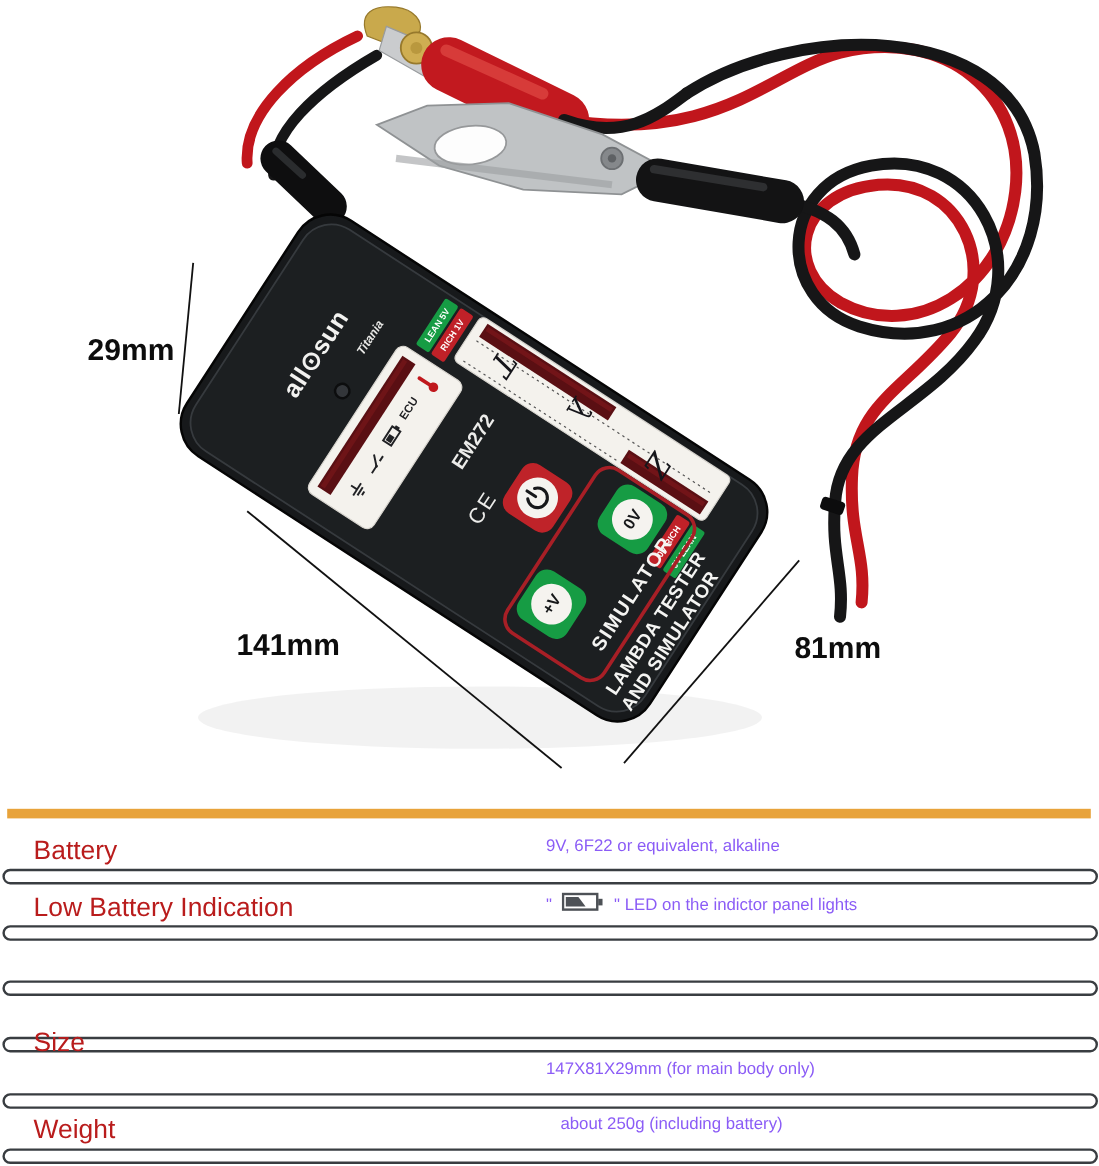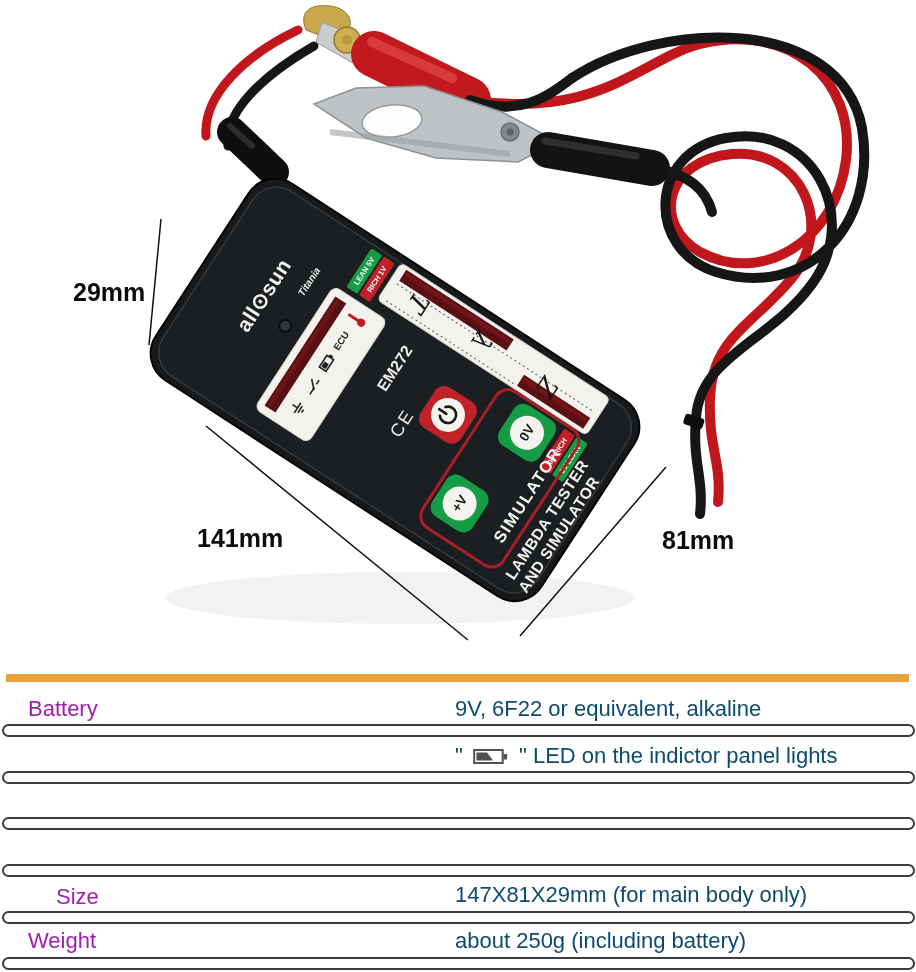--- a/index.html
+++ b/index.html
@@ -2,22 +2,22 @@
 <html><head>
 <meta charset="utf-8">
 <style>
   html,body{margin:0;padding:0;background:#ffffff;}
   #stage{position:relative;width:916px;height:972px;background:#ffffff;overflow:hidden;
          font-family:"Liberation Sans",sans-serif;}
   #photo{position:absolute;left:0;top:0;}
   .dim-label{position:absolute;font-weight:bold;font-size:25px;color:#0d0d0d;
              font-family:"Liberation Sans",sans-serif;}
   #accent-bar{position:absolute;left:6px;top:674px;width:903px;height:8px;background:#E8A33B;}
-  .spec-row-label{position:absolute;left:28px;font-size:22px;color:#a21caf;white-space:nowrap;}
-  .spec-row-value{position:absolute;left:455px;font-size:22px;color:#0c4a6e;white-space:nowrap;}
+  .spec-row-label{position:absolute;left:28px;font-size:22px;color:#b91c1c;white-space:nowrap;}
+  .spec-row-value{position:absolute;left:455px;font-size:14px;color:#8b5cf6;white-space:nowrap;}
   .sep{position:absolute;left:2px;width:909px;height:9px;background:#fff;
        border:2.5px solid #393D41;border-radius:8px;box-sizing:content-box;}
   .batt-icon{display:inline-block;vertical-align:-2px;margin:0 4px;}
 </style>
 </head>
 <body>
 
 <div id="stage">
 
   <svg id="photo" width="916" height="660" viewBox="0 0 916 660">
@@ -159,34 +159,35 @@
   <div class="dim-label" style="left:73px;top:278px;text-align:right;">29mm</div>
   <div class="dim-label" style="left:197px;top:524px;">141mm</div>
   <div class="dim-label" style="left:650px;top:526px;margin-left:12px;">81mm</div>
 
   <div id="accent-bar"></div>
 
   <div class="spec-row-label" style="top:696px;">Battery</div>
   <div class="spec-row-value" style="top:696px;">9V, 6F22  or equivalent, alkaline</div>
   <div class="sep" style="top:724px;"></div>
 
+  <div class="spec-row-label" style="top:743px;">Low Battery Indication</div>
   <div class="spec-row-value" style="top:743px;">
     <span>" </span><svg class="batt-icon" width="36" height="17" viewBox="0 0 36 17">
         <rect x="1.2" y="2" width="28.5" height="13" fill="#fff" stroke="#4D5156" stroke-width="2"></rect>
         <rect x="30.5" y="6" width="3.6" height="5.5" fill="#4D5156"></rect>
         <polygon points="3.5,4.5 14,4.5 20,12.5 3.5,12.5" fill="#4D5156"></polygon>
       </svg><span> " LED on the indictor panel lights</span>
   </div>
   <div class="sep" style="top:771px;"></div>
 
   <div class="sep" style="top:817px;"></div>
 
   <div class="sep" style="top:864px;"></div>
 
-  <div class="spec-row-label" style="top:884px;margin-left:28px;">Size</div>
+  <div class="spec-row-label" style="top:856px;">Size</div>
   <div class="spec-row-value" style="top:882px;">147X81X29mm (for main body only)</div>
   <div class="sep" style="top:911px;"></div>
 
   <div class="spec-row-label" style="top:928px;">Weight</div>
-  <div class="spec-row-value" style="top:928px;">about 250g (including battery)</div>
+  <div class="spec-row-value" style="top:928px;margin-left:12px;">about 250g (including battery)</div>
   <div class="sep" style="top:957px;"></div>
 
 </div>
 
 </body></html>

